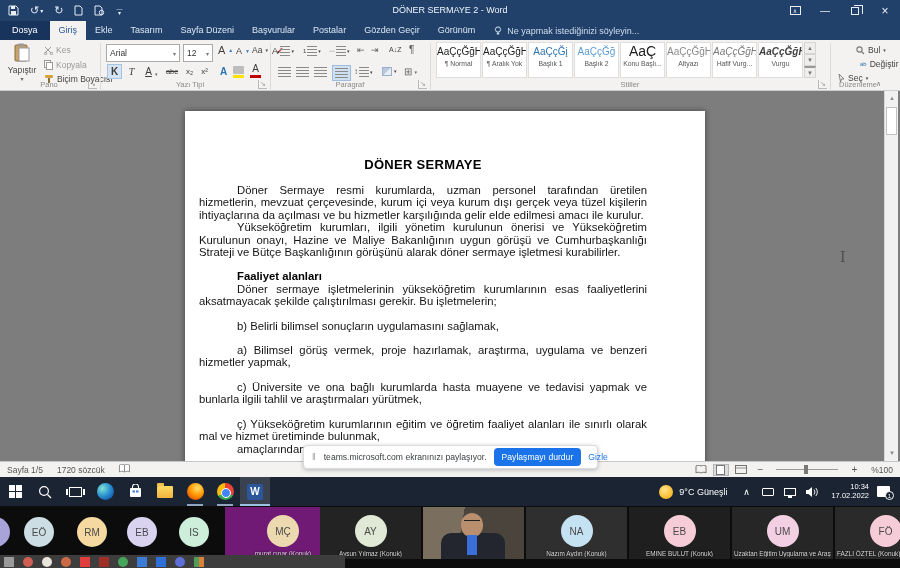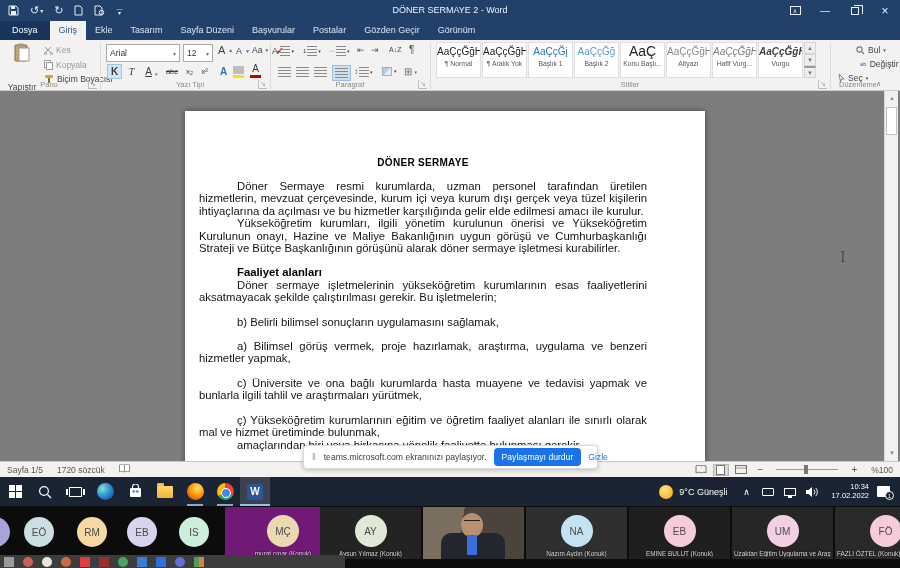--- a/index.html
+++ b/index.html
@@ -51,21 +51,21 @@
   .s-it{font-style:italic;color:#7a7a7a;} .s-em{font-style:italic;font-weight:bold;color:#3f3f3f;}
   .gal-arrows{display:flex;flex-direction:column;width:12px;}
   .gal-arrows span{height:12px;border:1px solid #d6d4d2;background:#f0eeec;font-size:6px;color:#777;text-align:center;line-height:11px;}
 
   
   .docarea{left:0;top:91px;width:900px;height:370px;background:#7d7d7d;overflow:hidden;}
   .page{left:185px;top:20px;width:520px;height:390px;background:#fff;box-shadow:0 0 6px rgba(0,0,0,.45);
         padding:46px 58px 0 14px;}
   .doc-p{font-size:11.3px;line-height:12.4px;text-align:justify;text-indent:38px;color:#141414;
          font-family:"Liberation Sans",sans-serif;}
-  .doc-title{font-weight:bold;text-align:center;font-size:10px;color:#000;margin-bottom:12px;letter-spacing:.3px;}
+  .doc-title{font-weight:bold;text-align:center;font-size:13px;color:#000;margin-bottom:12px;letter-spacing:.3px;}
   .doc-h{font-weight:bold;text-indent:38px;font-size:11.3px;line-height:12.4px;color:#000;}
   .gap{margin-top:12px;}
   .scroll-track{left:884px;top:0;width:14px;height:370px;background:#f1f1f1;border-left:1px solid #d9d9d9;}
   .scroll-arrow{width:14px;height:15px;font-size:6px;color:#8a8a8a;text-align:center;line-height:15px;}
   .scroll-thumb{left:1px;top:16px;width:11px;height:28px;background:#fff;border:1px solid #c2c2c2;}
   .ibeam{left:840px;top:158px;font-family:"DejaVu Serif",serif;font-size:14px;color:#4d4d4d;}
 
   
   .statusbar{left:0;top:461px;width:900px;height:16px;background:#f3f2f1;border-top:1px solid #c8c6c4;
              display:flex;align-items:center;font-size:8.5px;color:#555;}
@@ -189,31 +189,38 @@
   <div class="abs tabrow">
     <span class="tab file">Dosya</span>
     <span class="tab active">Giriş</span>
     <span class="tab">Ekle</span>
     <span class="tab">Tasarım</span>
     <span class="tab">Sayfa Düzeni</span>
     <span class="tab">Başvurular</span>
     <span class="tab">Postalar</span>
     <span class="tab">Gözden Geçir</span>
     <span class="tab">Görünüm</span>
+    <span class="tellme">
+      <svg width="8" height="10" viewBox="0 0 8 10">
+          <circle cx="4" cy="3.5" r="2.6" fill="none" stroke="#cfdcec" stroke-width="1"></circle>
+          <rect x="2.8" y="6.5" width="2.4" height="2" fill="#cfdcec"></rect>
+        </svg>
+      <span>Ne yapmak istediğinizi söyleyin...</span>
+    </span>
   </div>
 
   <div class="abs ribbon">
 
     <div class="abs" style="left:4px;top:3px;width:36px;text-align:center;">
       <svg width="16" height="19" viewBox="0 0 16 19">
           <rect x="1" y="2" width="12" height="16" rx="1" fill="#c9a36a" stroke="#8a6d3d"></rect>
           <rect x="4" y="0.5" width="6" height="3" rx="1" fill="#9a9a9a"></rect>
           <rect x="5" y="5" width="10" height="13" fill="#fff" stroke="#9a9a9a"></rect>
         </svg>
-      <div class="rbtn" style="justify-content:center;margin-top:17px;">Yapıştır</div>
+      <div class="rbtn" style="justify-content:center;">Yapıştır</div>
       <div style="font-size:6px;color:#666;">▾</div>
     </div>
     <div class="abs rbtn" style="left:44px;top:6px;">
       <svg width="9" height="9" viewBox="0 0 9 9">
           <path d="M1 1l6 6M7 1L1 7" stroke="#9a9a9a" stroke-width="1"></path>
           <circle cx="1.5" cy="7.5" r="1.2" fill="none" stroke="#9a9a9a"></circle>
           <circle cx="7.5" cy="7.5" r="1.2" fill="none" stroke="#9a9a9a"></circle>
         </svg>
       <span class="dis">Kes</span>
     </div>

